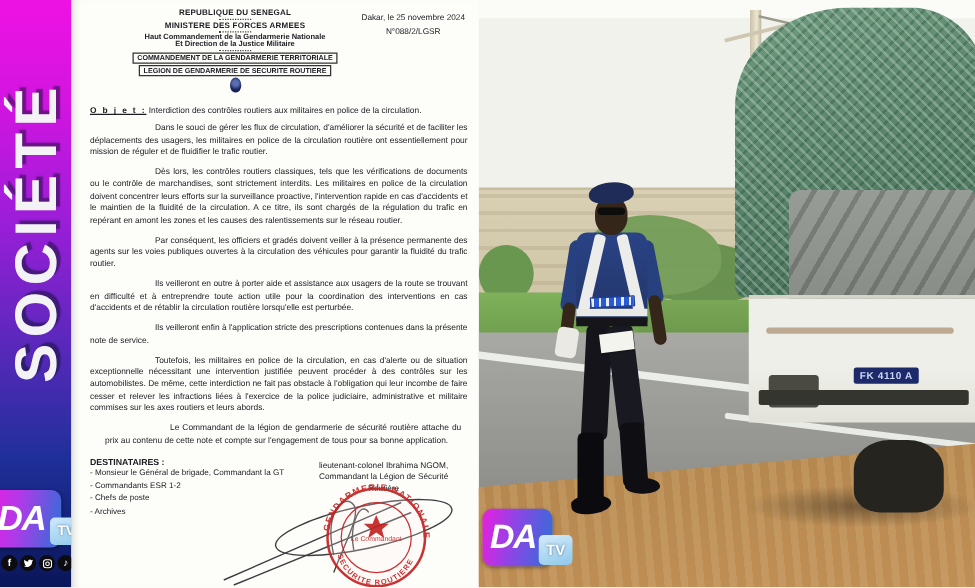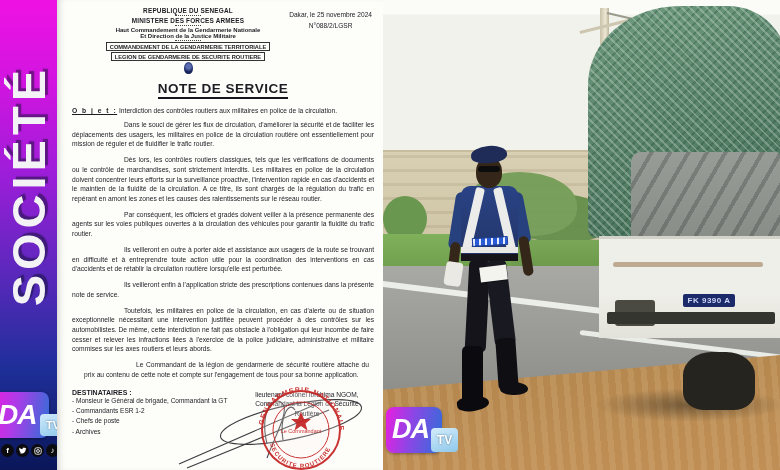--- a/index.html
+++ b/index.html
@@ -164,23 +164,20 @@
         <div class="hbox">COMMANDEMENT DE LA GENDARMERIE TERRITORIALE</div>
         <div class="hbox">LEGION DE GENDARMERIE DE SECURITE ROUTIERE</div>
         <div class="emblem"></div>
       </div>
       <div class="hdr-right">
         <div>Dakar, le 25 novembre 2024</div>
         <div>N°088/2/LGSR</div>
       </div>
     </div>
 
-    <div class="doc-title-row">
-      <span class="doc-title">NOTE DE SERVICE</span>
-    </div>
 
     <div class="obj-line">
       <span class="obj-label">O b j e t :</span>
       <span>Interdiction des contrôles routiers aux militaires en police de la circulation.</span>
     </div>
 
     <div class="doc-body">
       <p>Dans le souci de gérer les flux de circulation, d'améliorer la sécurité et de faciliter les déplacements des usagers, les militaires en police de la circulation routière ont essentiellement pour mission de réguler et de fluidifier le trafic routier.</p>
       <p>Dès lors, les contrôles routiers classiques, tels que les vérifications de documents ou le contrôle de marchandises, sont strictement interdits. Les militaires en police de la circulation doivent concentrer leurs efforts sur la surveillance proactive, l'intervention rapide en cas d'accidents et le maintien de la fluidité de la circulation. A ce titre, ils sont chargés de la régulation du trafic en repérant en amont les zones et les causes des ralentissements sur le réseau routier.</p>
       <p>Par conséquent, les officiers et gradés doivent veiller à la présence permanente des agents sur les voies publiques ouvertes à la circulation des véhicules pour garantir la fluidité du trafic routier.</p>
@@ -247,21 +244,21 @@
     <div class="dirt"></div>
     <div class="pole"></div>
     <div class="pole-arm"></div>
     <div class="cable"></div>
 
     <div class="load-net"></div>
     <div class="tarp"></div>
     <div class="truck-body"></div>
     <div class="truck-rust"></div>
     <div class="hitch"></div>
-    <div class="plate">FK 9390 A</div>
+    <div class="plate">FK 4110 A</div>
     <div class="bumper"></div>
     <div class="truck-shadow"></div>
     <div class="wheel"></div>
 
     <div class="armL"></div>
     <div class="armR"></div>
     <div class="foreL"></div>
     <div class="foreR"></div>
     <div class="legL"></div>
     <div class="legR"></div>

